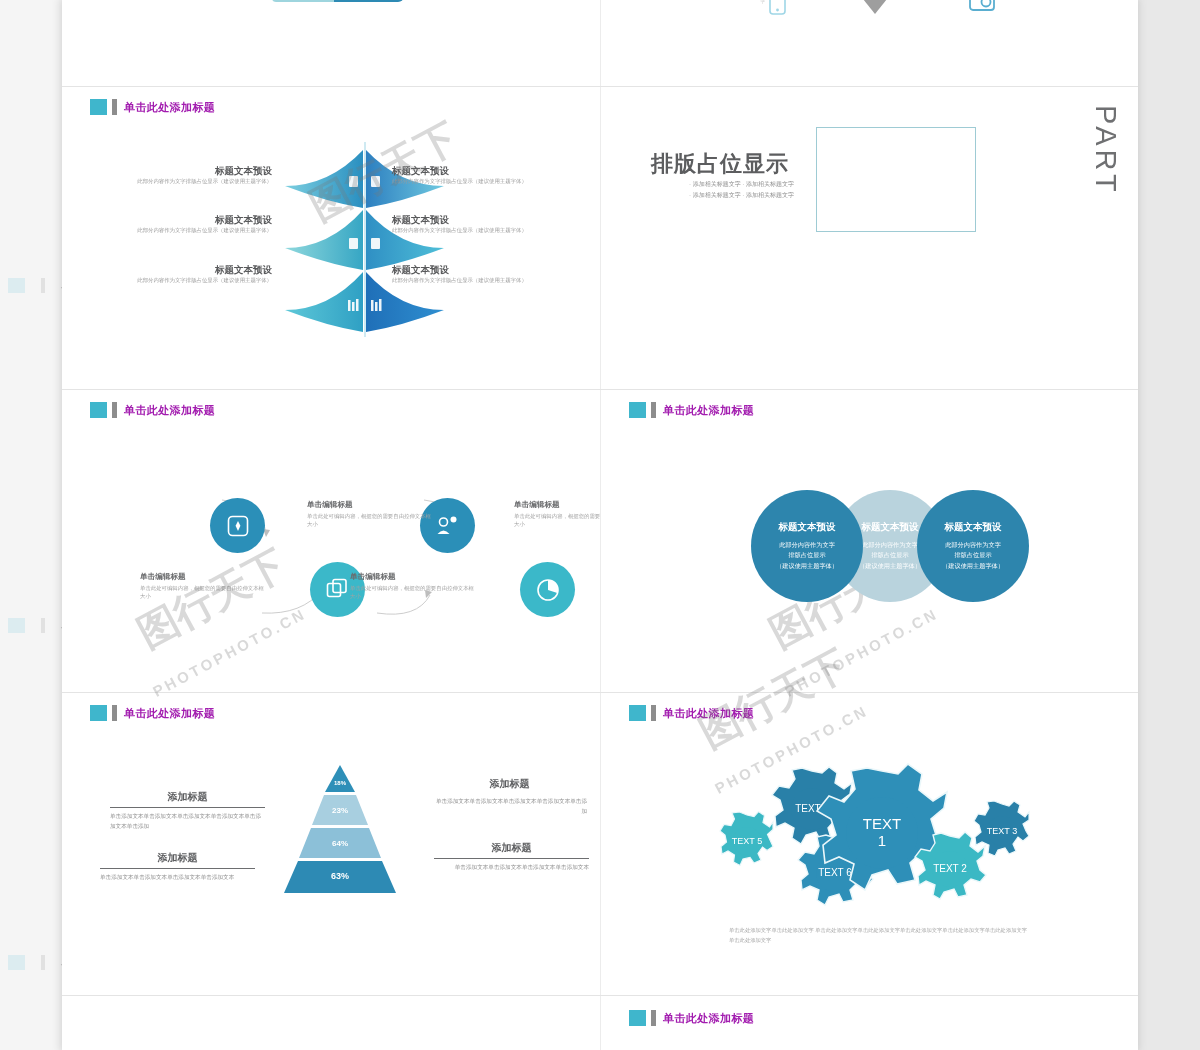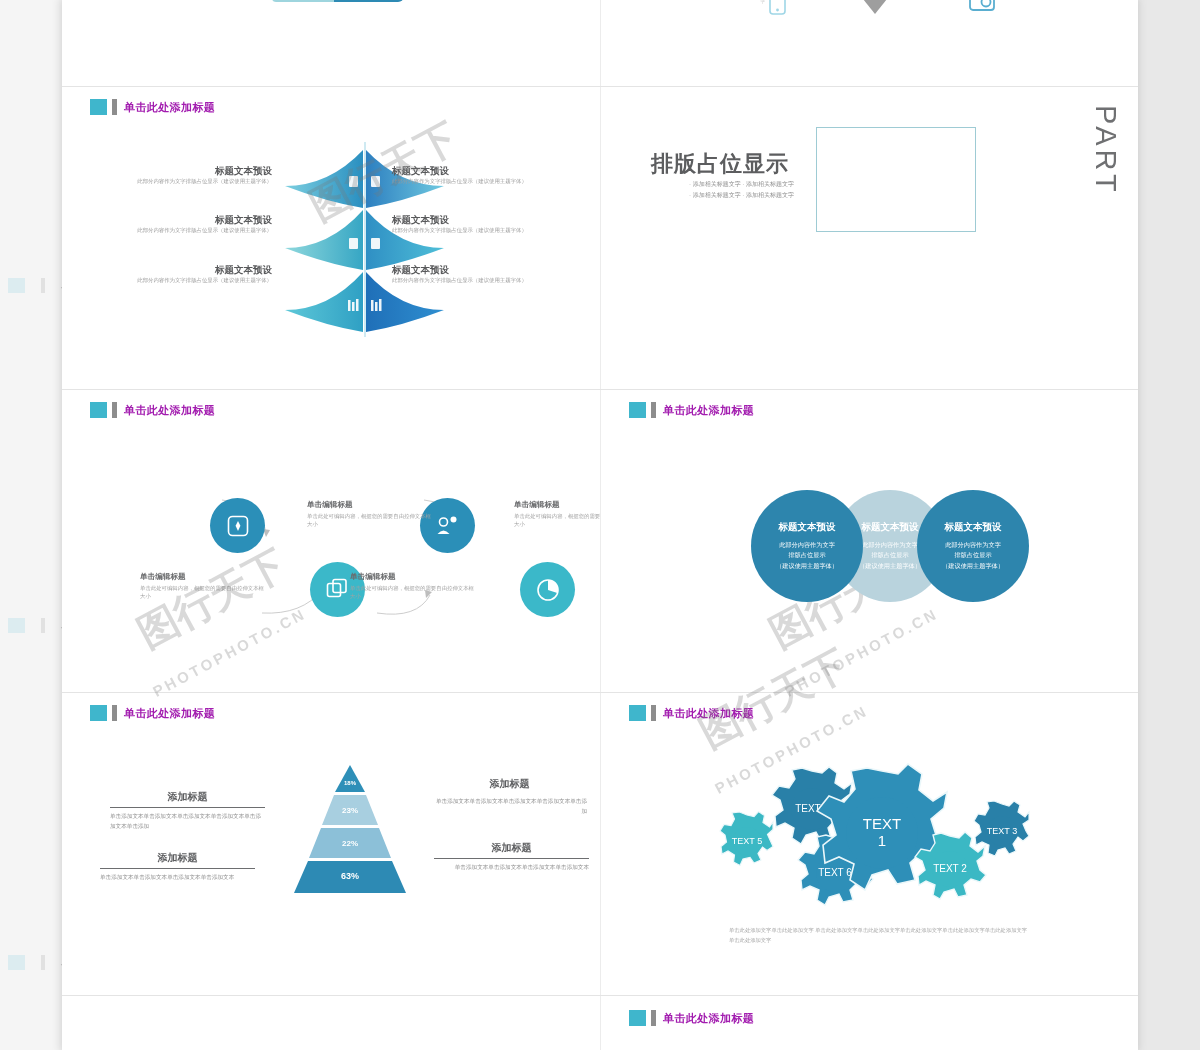--- a/index.html
+++ b/index.html
@@ -74,21 +74,21 @@
   .ctext .b { font-size: 5.4px; color: #a2a2a2; line-height: 1.5; }
 
   
   .venn { position: absolute; width: 112px; height: 112px; border-radius: 50%;
           display: flex; flex-direction: column; align-items: center;
           justify-content: center; color: #fff; }
   .venn .vt { font-size: 9.5px; font-weight: bold; margin-bottom: 6px; white-space: nowrap; }
   .venn .vb { font-size: 6.2px; line-height: 1.7; text-align: center; }
 
   
-  .pyr { position: absolute; left: 218px; top: 72px; width: 140px; height: 132px; }
+  .pyr { position: absolute; left: 208px; top: 72px; width: 140px; height: 132px; }
   .pyr-val { position: absolute; width: 100%; text-align: center; color: #fff;
              font-size: 8px; font-weight: bold; }
   .pyr-lab { position: absolute; width: 155px; font-family: Liberation Mono, monospace; }
   .pyr-lab .t { font-size: 10px; font-weight: bold; color: #5d5e60; padding-bottom: 3px; }
   .pyr-lab .rule { height: 1px; background: #6d6e70; margin-bottom: 4px; }
   .pyr-lab .b { font-size: 5.6px; color: #8f8f8f; line-height: 1.75; }
   .pyr-lab.l { text-align: left; }
   .pyr-lab.l .t { text-align: center; }
   .pyr-lab.r { text-align: right; }
   .pyr-lab.r .t { text-align: center; }
@@ -375,21 +375,21 @@
 
       <div class="pyr">
         <svg width="140" height="132" viewBox="0 0 140 132">
           <polygon points="70,0 55,27 85,27" fill="#2e8fb8"></polygon>
           <polygon points="54,30 86,30 98,60 42,60" fill="#a8cfe0"></polygon>
           <polygon points="41,63 99,63 111,93 29,93" fill="#8cc0d8"></polygon>
           <polygon points="28,96 112,96 126,128 14,128" fill="#2d8ab4"></polygon>
         </svg>
         <div class="pyr-val" style="top:15px;font-size:6px">18%</div>
         <div class="pyr-val" style="top:41px">23%</div>
-        <div class="pyr-val" style="top:74px">22%</div>
+        <div class="pyr-val" style="top:74px">64%</div>
         <div class="pyr-val" style="top:106px;font-size:9px">63%</div>
       </div>
 
       <div class="pyr-lab l" style="left:48px;top:97px">
         <div class="t">添加标题</div>
         <div class="rule"></div>
         <div class="b">单击添加文本单击添加文本单击添加文本单击添加文本单击添加文本单击添加</div>
       </div>
       <div class="pyr-lab l" style="left:38px;top:158px">
         <div class="t">添加标题</div>

